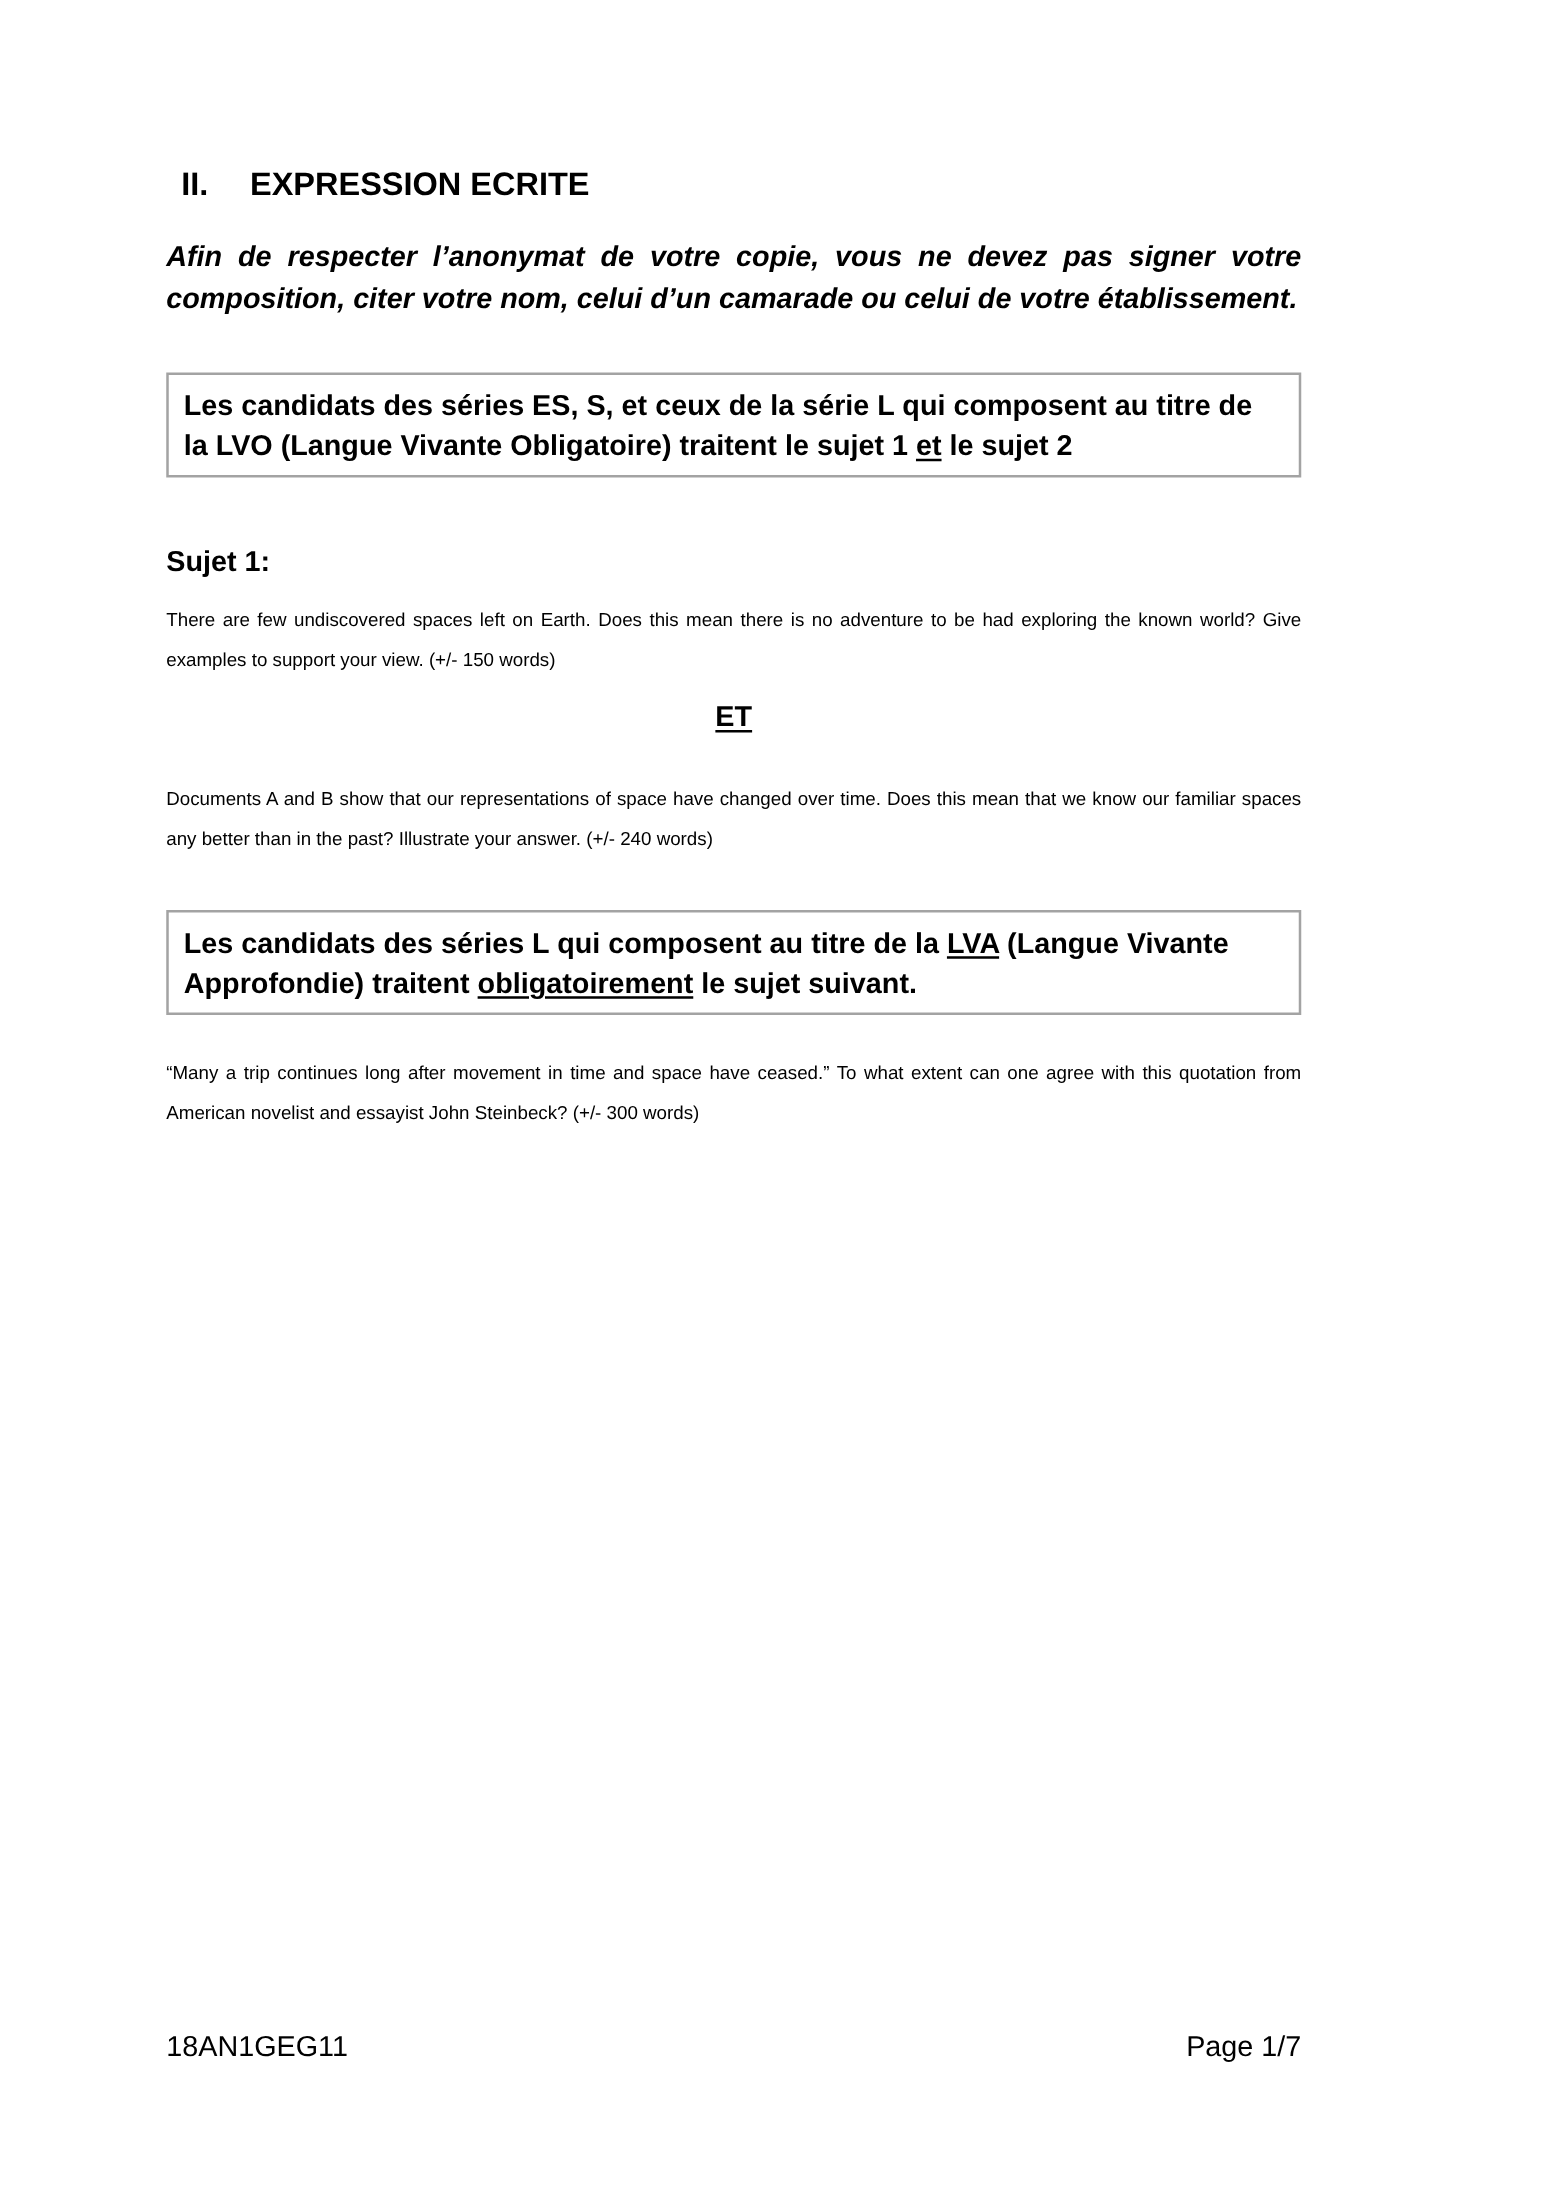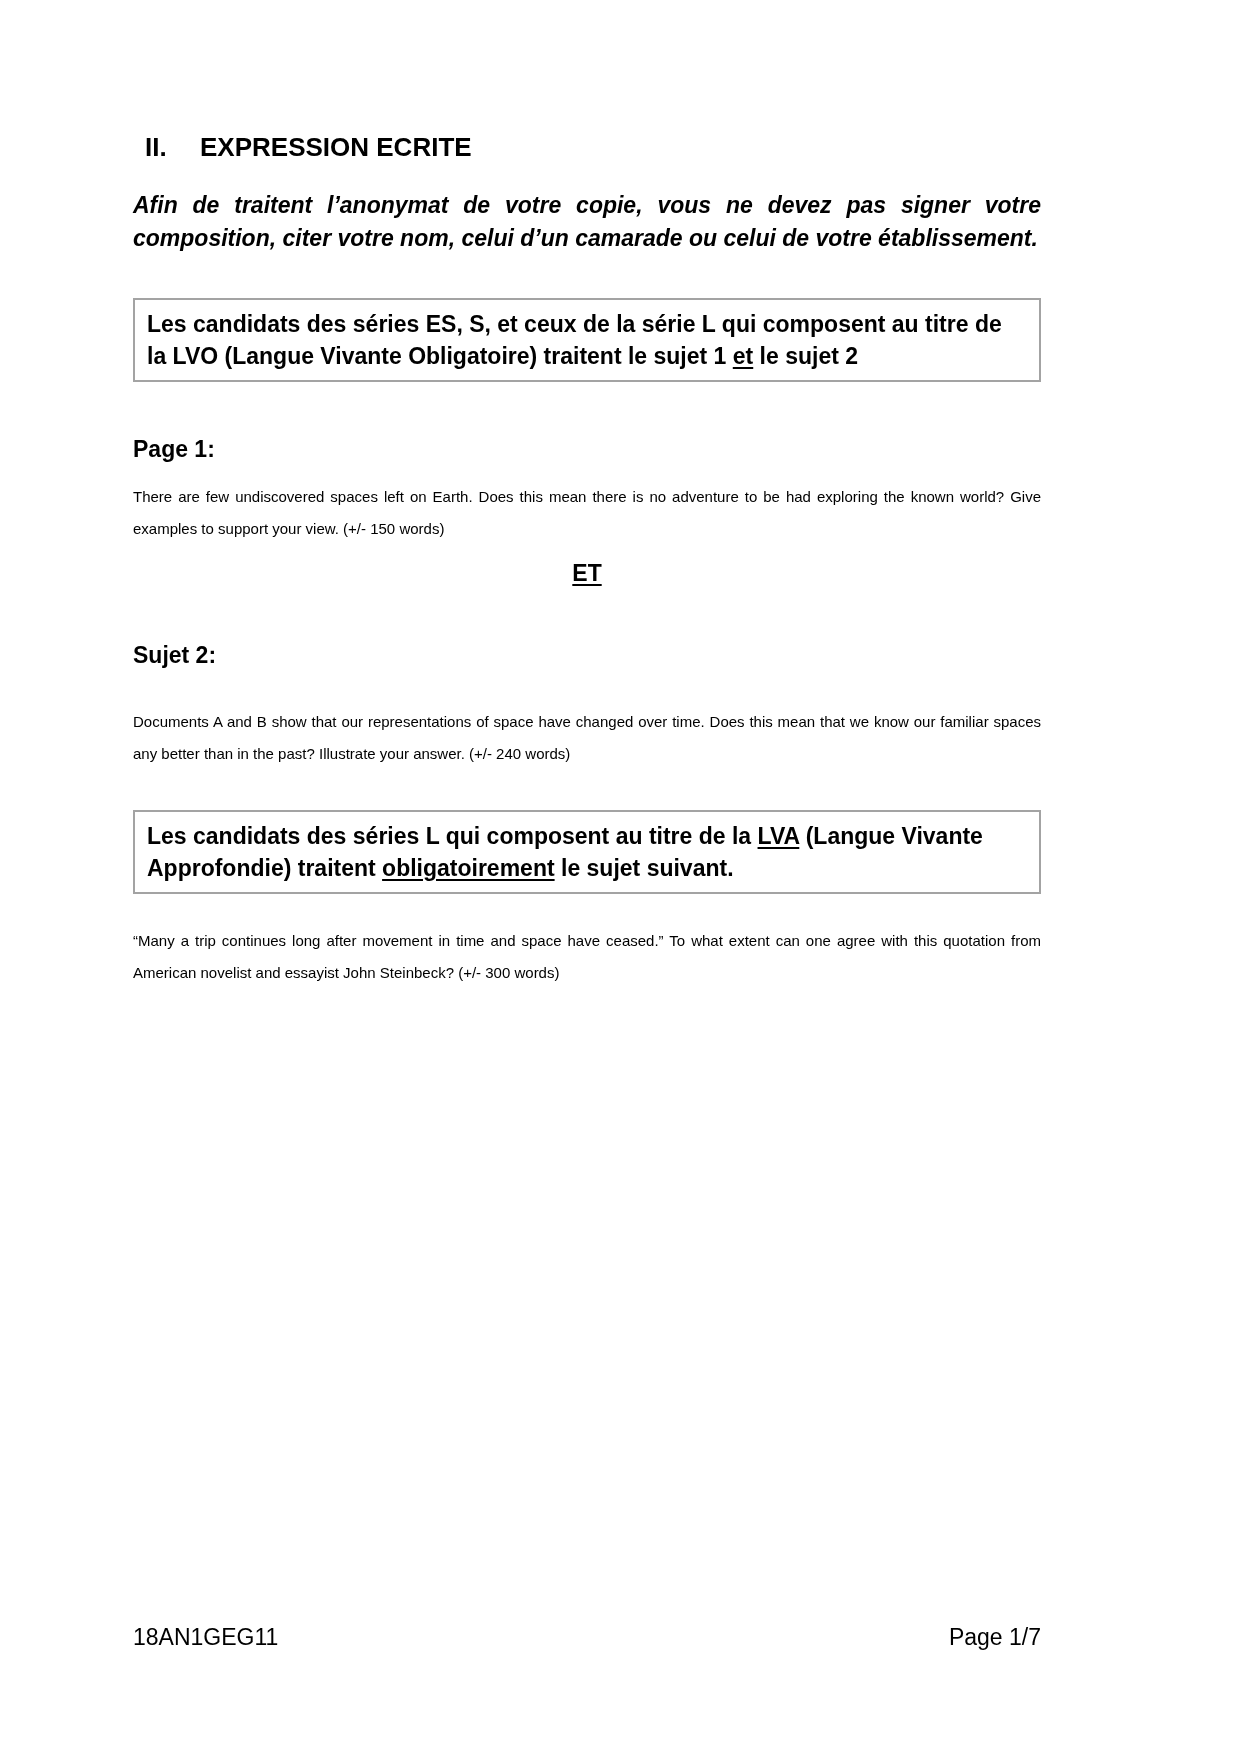--- a/index.html
+++ b/index.html
@@ -83,30 +83,29 @@
 <body>
 
 <div class="page">
   <div class="content">
 
     <div class="heading">
       <span class="heading-number">II.</span>
       <span class="heading-title">EXPRESSION ECRITE</span>
     </div>
 
-    <p class="intro">Afin de traitent l’anonymat de votre copie, vous ne devez pas signer votre composition, citer votre nom, celui d’un camarade ou celui de votre établissement.</p>
+    <p class="intro">Afin de respecter l’anonymat de votre copie, vous ne devez pas signer votre composition, citer votre nom, celui d’un camarade ou celui de votre établissement.</p>
 
     <div class="notice-box"><span>Les candidats des séries ES, S, et ceux de la série L qui composent au titre de la LVO (Langue Vivante Obligatoire) traitent le sujet 1 </span><u>et</u><span> le sujet 2</span></div>
 
-    <p class="sujet-label">Page 1:</p>
+    <p class="sujet-label">Sujet 1:</p>
     <p class="body-para">There are few undiscovered spaces left on Earth. Does this mean there is no adventure to be had exploring the known world? Give examples to support your view. (+/- 150 words)</p>
 
     <p class="et-line"><span class="uline">ET</span></p>
 
-    <p class="sujet-label sujet2-label">Sujet 2:</p>
     <p class="body-para para-sujet2">Documents A and B show that our representations of space have changed over time. Does this mean that we know our familiar spaces any better than in the past? Illustrate your answer. (+/- 240 words)</p>
 
     <div class="notice-box box-lva"><span>Les candidats des séries L qui composent au titre de la </span><u>LVA</u><span> (Langue Vivante Approfondie) traitent </span><u>obligatoirement</u><span> le sujet suivant.</span></div>
 
     <p class="body-para para-sujet3">“Many a trip continues long after movement in time and space have ceased.” To what extent can one agree with this quotation from American novelist and essayist John Steinbeck? (+/- 300 words)</p>
 
   </div>
 
   <div class="footer">
     <span>18AN1GEG11</span>

